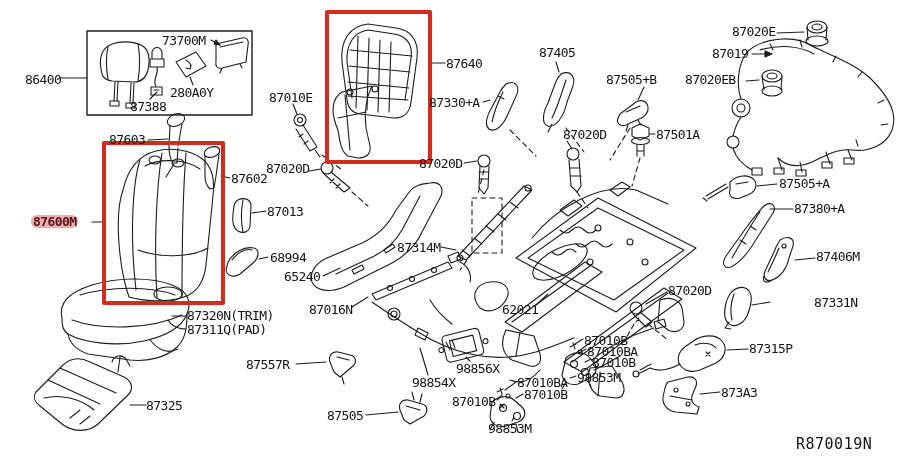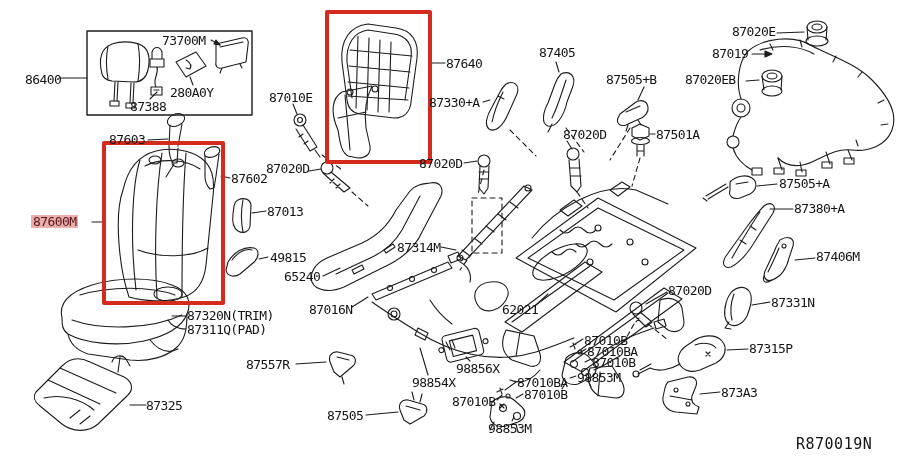--- a/index.html
+++ b/index.html
@@ -1,21 +1,21 @@
 <!DOCTYPE html>
 <html><head>
 <meta charset="utf-8">
 <style>
   html,body{margin:0;padding:0;background:#ffffff;}
   .stage{position:relative;width:906px;height:473px;background:#ffffff;overflow:hidden;
          font-family:"DejaVu Sans Mono","Liberation Mono",monospace;}
   svg.art{position:absolute;left:0;top:0;}
   .lbl{position:absolute;font-size:13px;line-height:13px;letter-spacing:-0.6px;color:#141414;
        white-space:nowrap;user-select:none;}
-  .lbl.hl{background:#e9aeae;color:#5a1414;padding:0 2px;font-weight:normal;}
+  .lbl.hl{background:#e9aeae;color:#5a1414;padding:0 2px;font-weight:bold;border-radius:6px;}
   .ref{position:absolute;font-size:15px;line-height:15px;letter-spacing:0.5px;color:#141414;white-space:nowrap;}
   .art path,.art ellipse,.art circle,.art rect,.art line,.art polyline{vector-effect:non-scaling-stroke;}
 </style>
 </head>
 <body>
 
 <div class="stage">
 
 <svg class="art" width="906" height="473" viewBox="0 0 906 473" fill="none" stroke="#1c1c1c" stroke-width="1.1" stroke-linecap="round" stroke-linejoin="round">
 
@@ -293,21 +293,21 @@
 </svg>
 
 <div class="lbl" style="left:25px;top:73px">86400</div>
 <div class="lbl" style="left:162px;top:34px">73700M</div>
 <div class="lbl" style="left:130px;top:100px">87388</div>
 <div class="lbl" style="left:170px;top:86px">280A0Y</div>
 <div class="lbl" style="left:109px;top:133px">87603</div>
 <div class="lbl hl" style="left:31px;top:215px">87600M</div>
 <div class="lbl" style="left:231px;top:172px">87602</div>
 <div class="lbl" style="left:267px;top:205px">87013</div>
-<div class="lbl" style="left:270px;top:251px">49815</div>
+<div class="lbl" style="left:270px;top:251px">68994</div>
 <div class="lbl" style="left:284px;top:270px">65240</div>
 <div class="lbl" style="left:187px;top:309px">87320N(TRIM)</div>
 <div class="lbl" style="left:187px;top:323px">87311Q(PAD)</div>
 <div class="lbl" style="left:146px;top:399px">87325</div>
 <div class="lbl" style="left:246px;top:358px">87557R</div>
 <div class="lbl" style="left:327px;top:409px">87505</div>
 <div class="lbl" style="left:309px;top:303px">87016N</div>
 <div class="lbl" style="left:412px;top:376px">98854X</div>
 <div class="lbl" style="left:456px;top:362px">98856X</div>
 <div class="lbl" style="left:452px;top:395px">87010B</div>
@@ -327,21 +327,21 @@
 <div class="lbl" style="left:419px;top:157px">87020D</div>
 <div class="lbl" style="left:563px;top:128px">87020D</div>
 <div class="lbl" style="left:668px;top:284px">87020D</div>
 <div class="lbl" style="left:656px;top:128px">87501A</div>
 <div class="lbl" style="left:732px;top:25px">87020E</div>
 <div class="lbl" style="left:712px;top:47px">87019</div>
 <div class="lbl" style="left:685px;top:73px">87020EB</div>
 <div class="lbl" style="left:779px;top:177px">87505+A</div>
 <div class="lbl" style="left:794px;top:202px">87380+A</div>
 <div class="lbl" style="left:816px;top:250px">87406M</div>
-<div class="lbl" style="left:771px;top:296px">87331N</div>
+<div class="lbl" style="left:814px;top:296px">87331N</div>
 <div class="lbl" style="left:749px;top:342px">87315P</div>
 <div class="lbl" style="left:721px;top:386px">873A3</div>
 <div class="lbl" style="left:502px;top:303px">62021</div>
 <div class="lbl" style="left:397px;top:241px">87314M</div>
 
 <div class="ref" style="left:796px;top:437px">R870019N</div>
 
 </div>
 
 </body></html>

